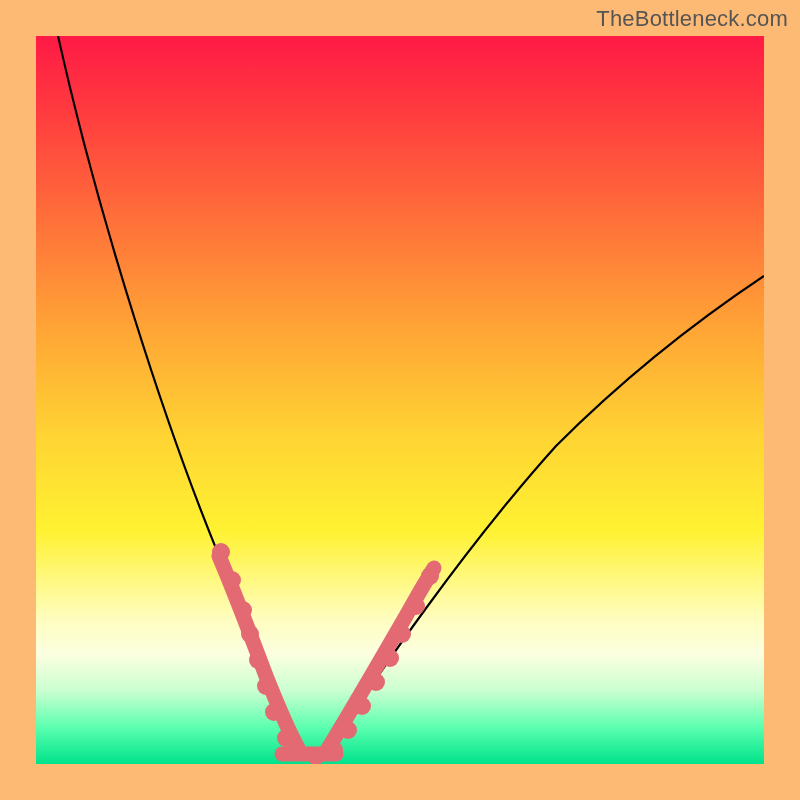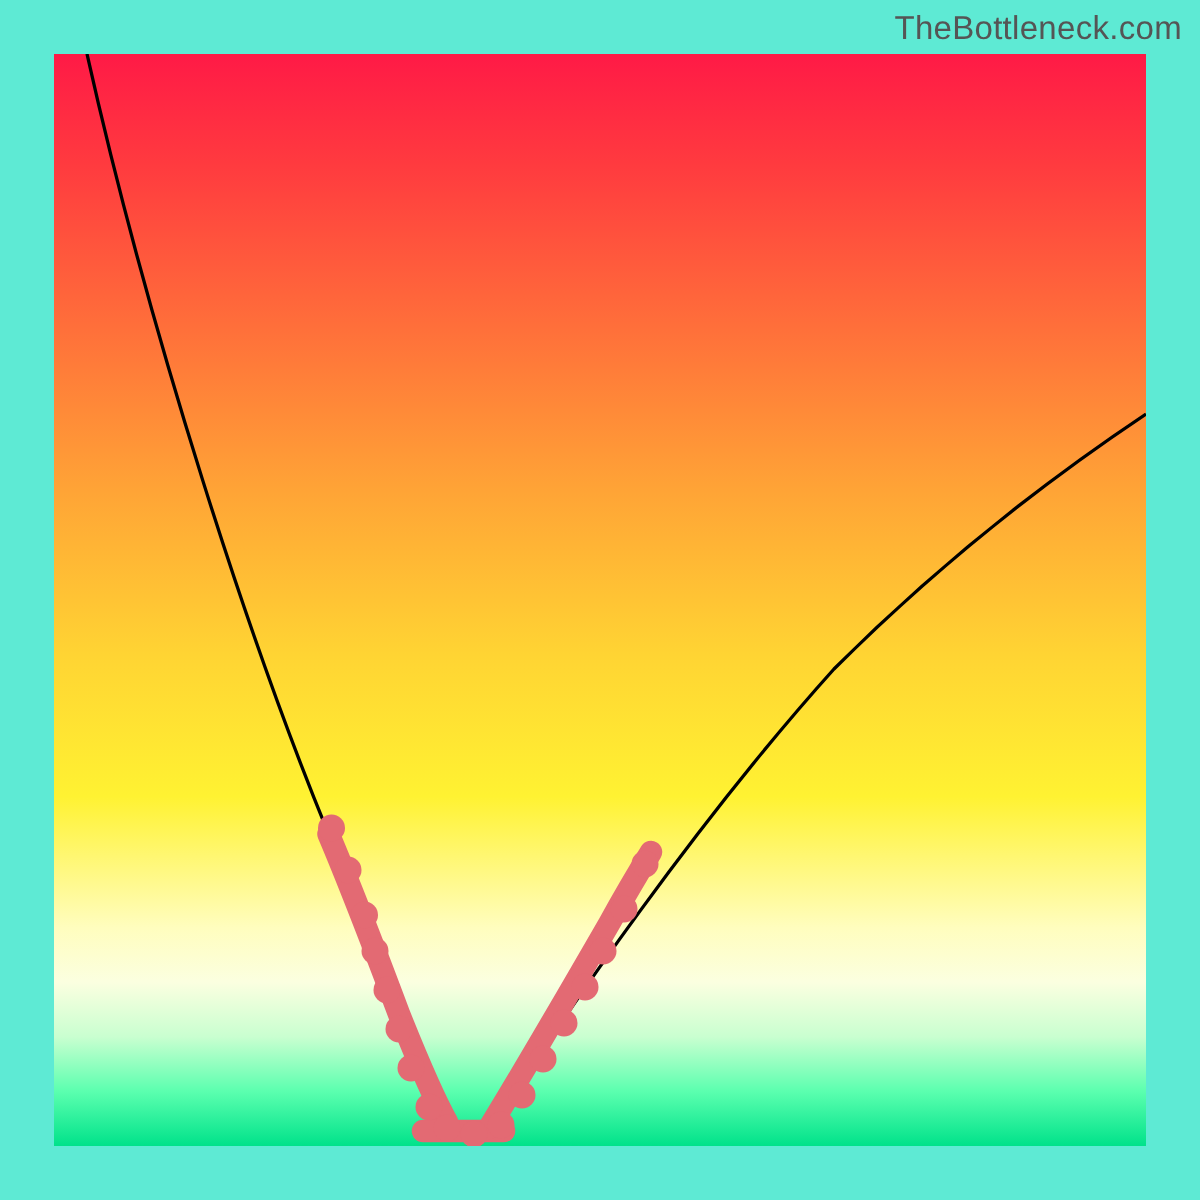--- a/index.html
+++ b/index.html
@@ -10,21 +10,21 @@
     background: #000;
     overflow: hidden;
     font-family: Arial, Helvetica, sans-serif;
   }
   .frame {
     position: absolute;
     left: 0;
     top: 0;
     width: 800px;
     height: 800px;
-    background: #5eead4;
+    background: #fdba74;
   }
   .plot {
     position: absolute;
     left: 36px;
     top: 36px;
     width: 728px;
     height: 728px;
     background: linear-gradient(to bottom,
       #ff1a46 0%,
       #ff3a3f 10%,

